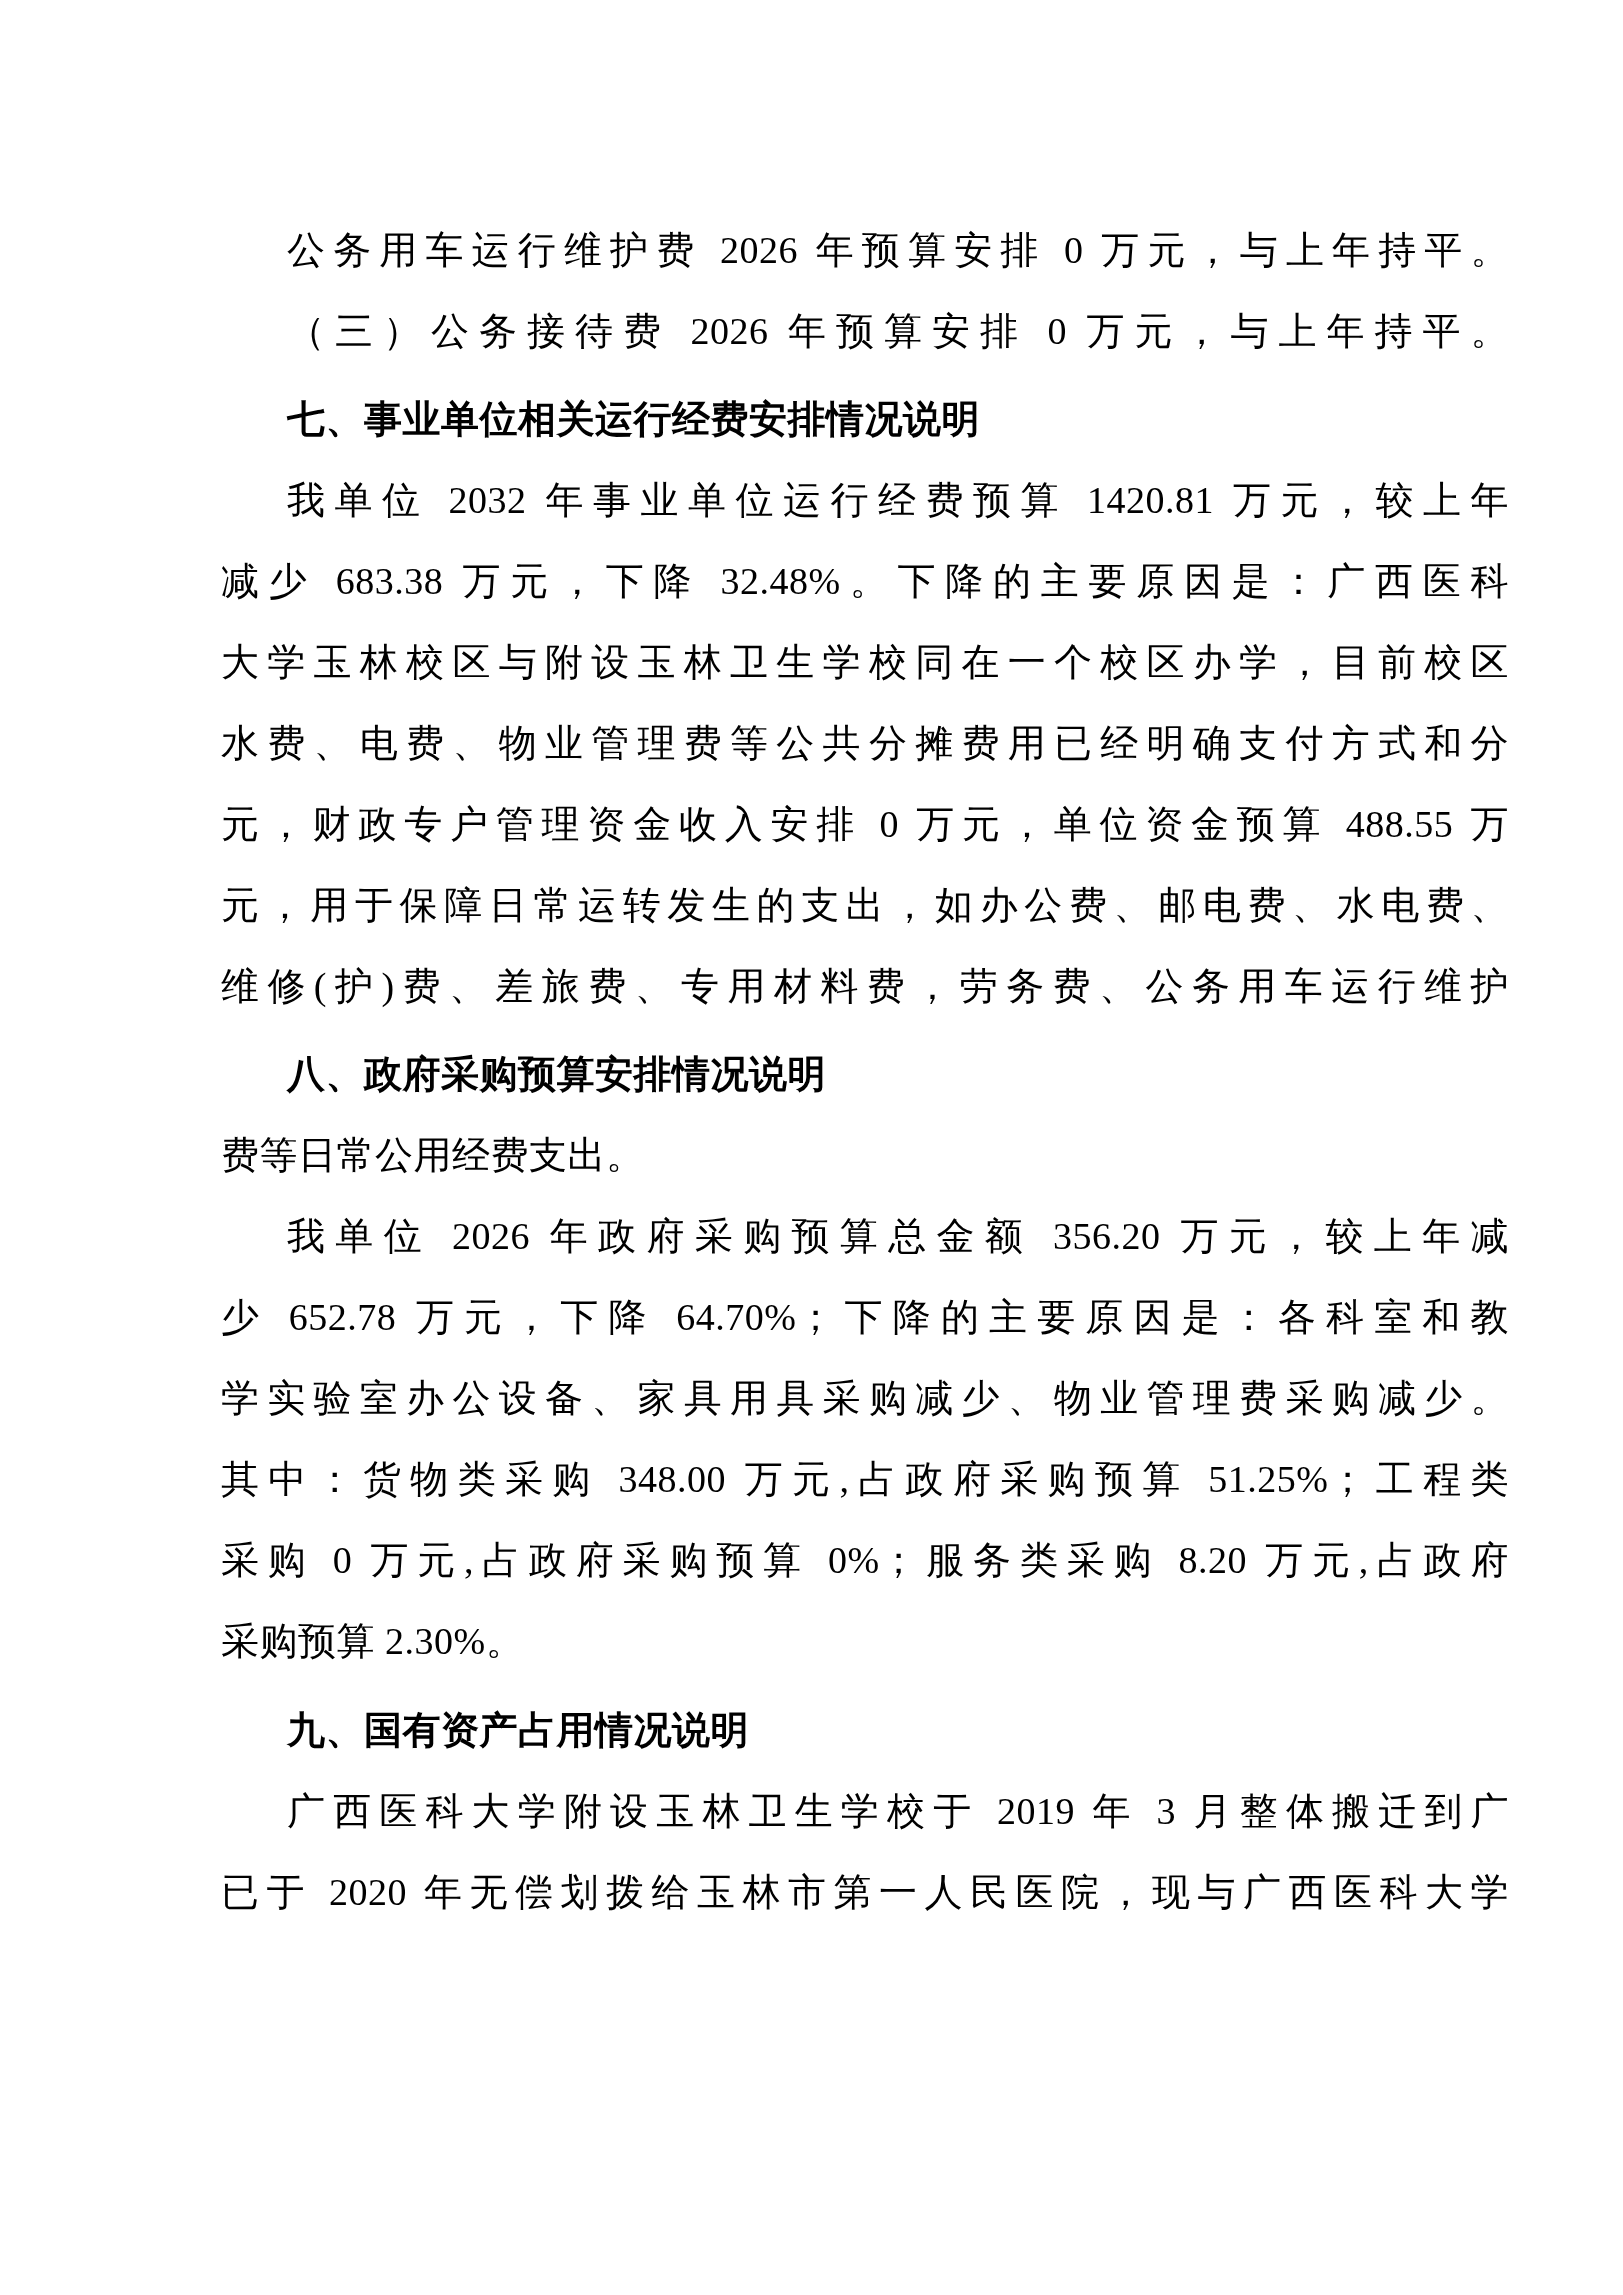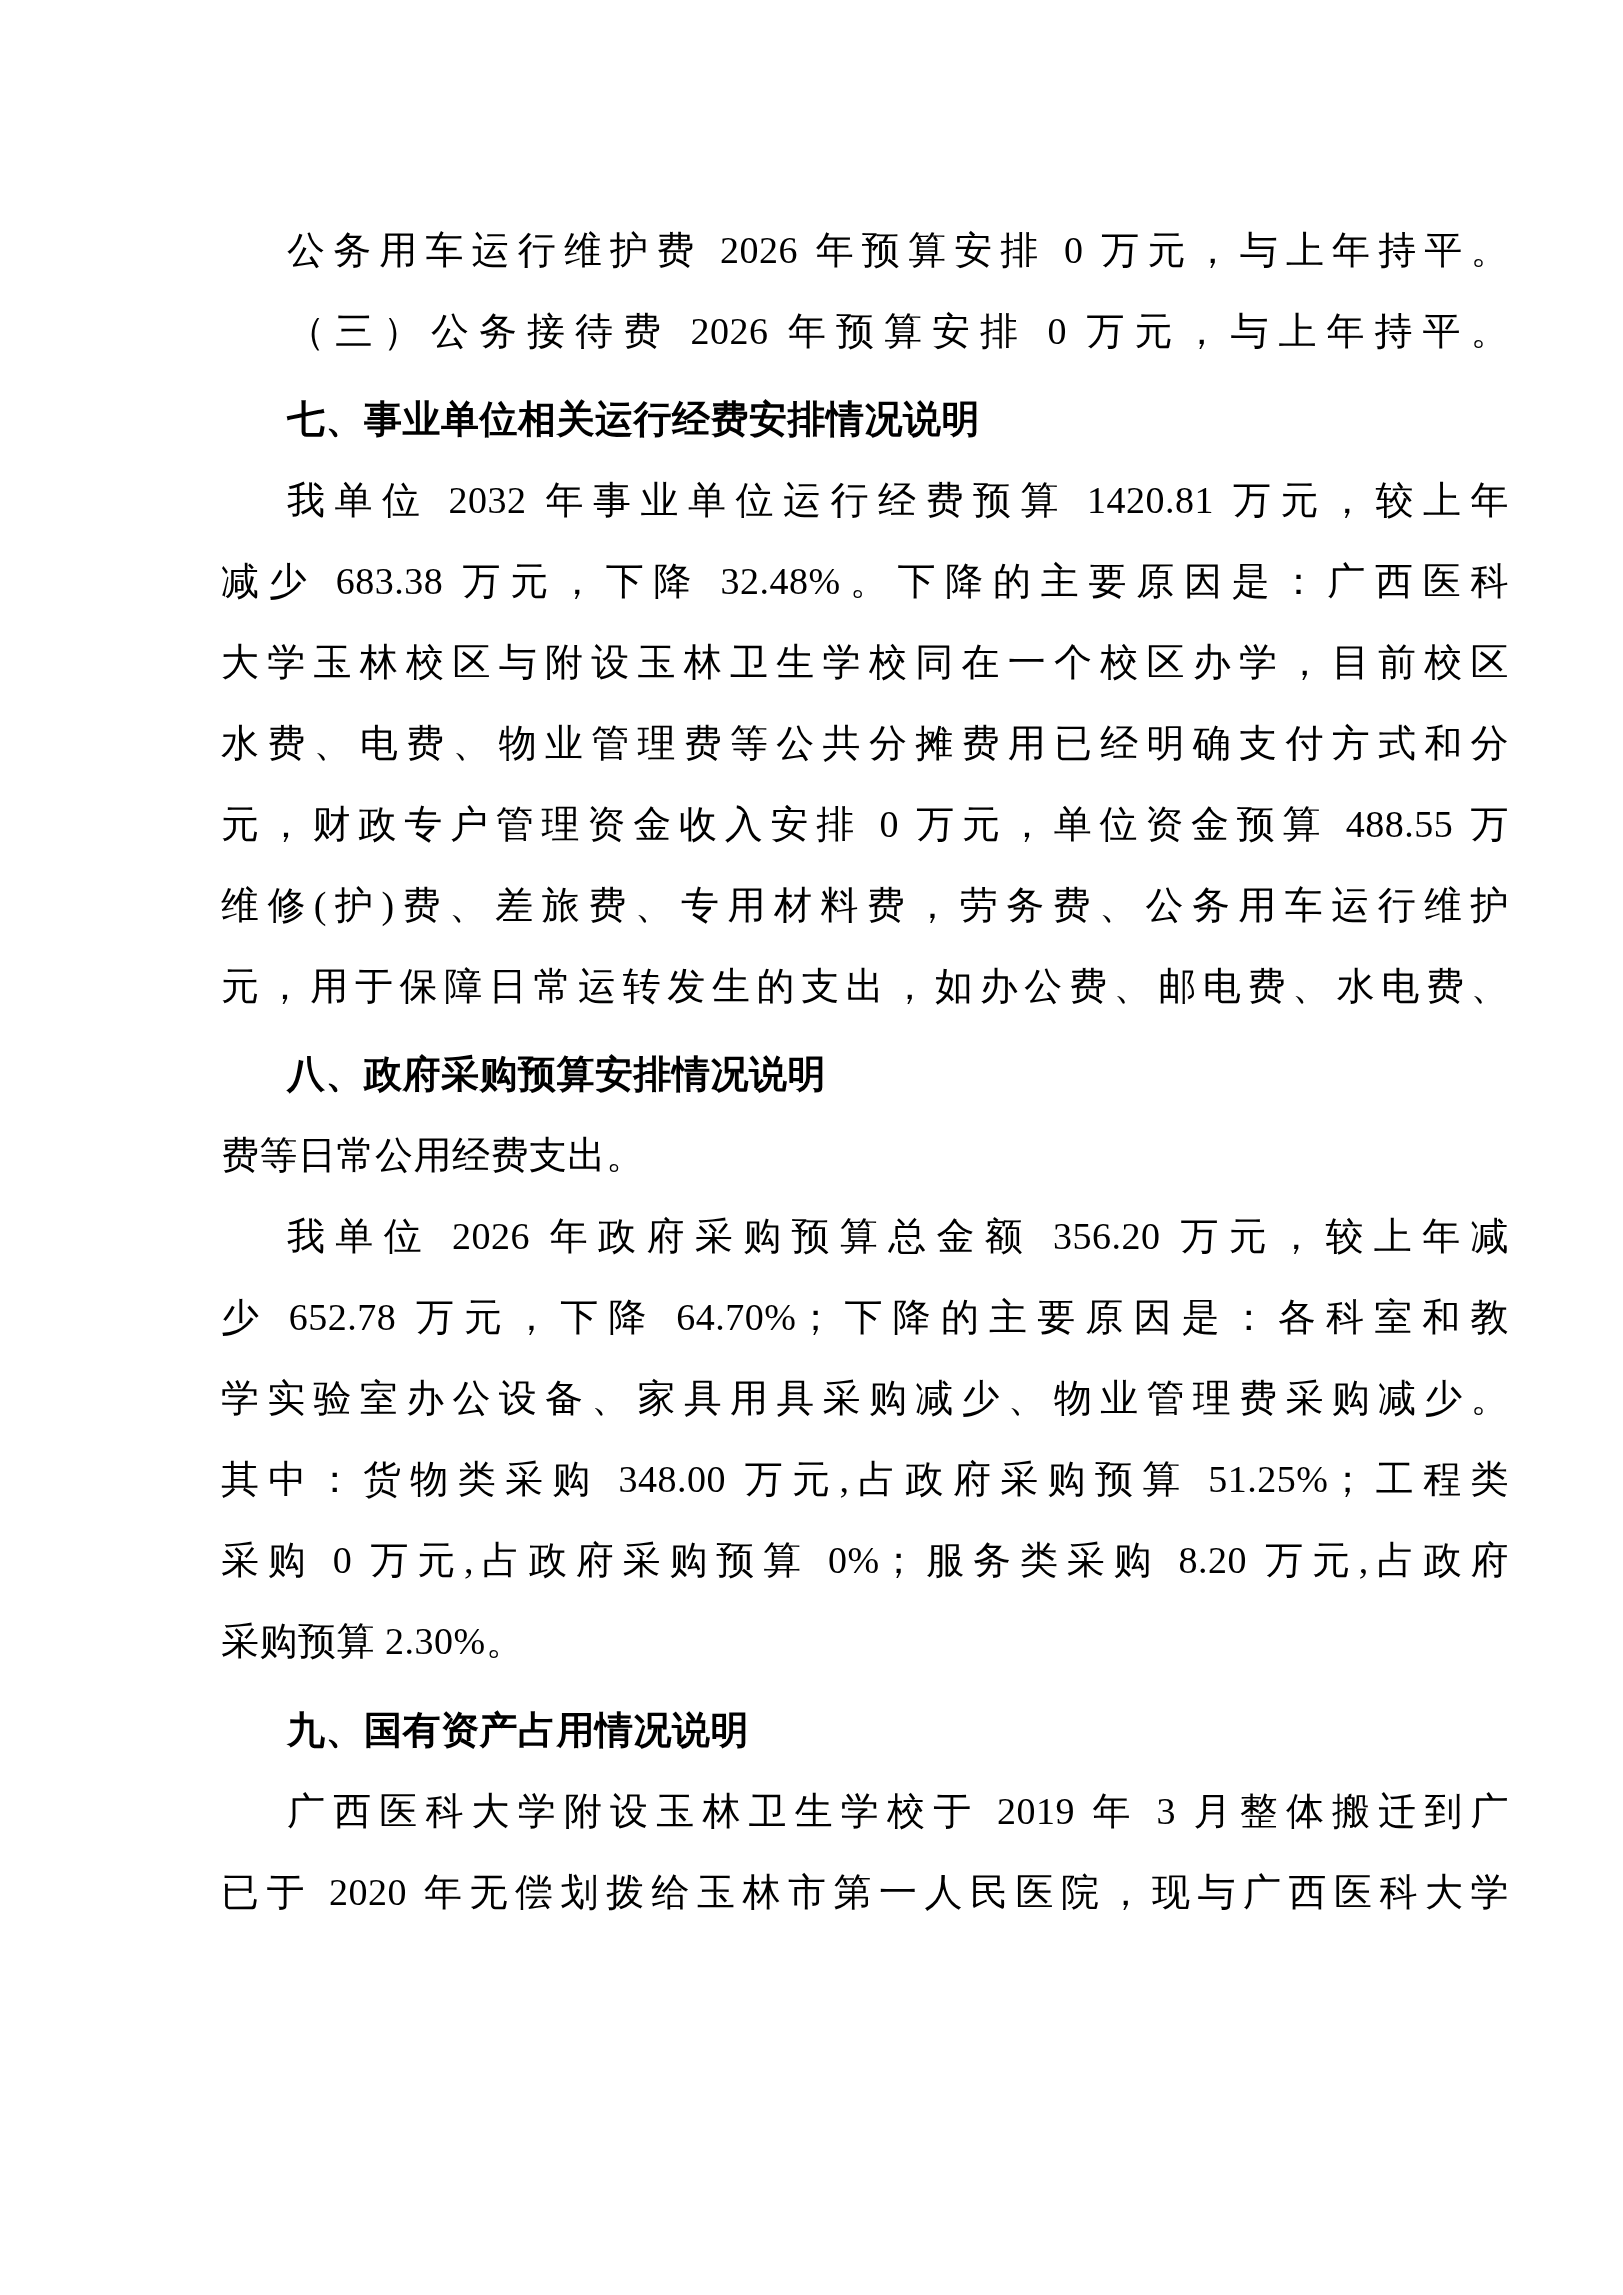--- a/index.html
+++ b/index.html
@@ -43,22 +43,22 @@
 
 <div class="page">
   <div class="line indent fill">公务用车运行维护费 2026 年预算安排 0 万元，与上年持平。</div>
   <div class="line indent fill">（三）公务接待费 2026 年预算安排 0 万元，与上年持平。</div>
   <div class="line heading indent">七、事业单位相关运行经费安排情况说明</div>
   <div class="line indent fill">我单位 2032 年事业单位运行经费预算 1420.81 万元，较上年</div>
   <div class="line fill">减少 683.38 万元，下降 32.48%。下降的主要原因是：广西医科</div>
   <div class="line fill">大学玉林校区与附设玉林卫生学校同在一个校区办学，目前校区</div>
   <div class="line fill">水费、电费、物业管理费等公共分摊费用已经明确支付方式和分</div>
   <div class="line fill">元，财政专户管理资金收入安排 0 万元，单位资金预算 488.55 万</div>
+  <div class="line fill">元，用于保障日常运转发生的支出，如办公费、邮电费、水电费、</div>
   <div class="line fill">维修(护)费、差旅费、专用材料费，劳务费、公务用车运行维护</div>
-  <div class="line fill">元，用于保障日常运转发生的支出，如办公费、邮电费、水电费、</div>
   <div class="line heading indent">八、政府采购预算安排情况说明</div>
   <div class="line">费等日常公用经费支出。</div>
   <div class="line indent fill">我单位 2026 年政府采购预算总金额 356.20 万元，较上年减</div>
   <div class="line fill">少 652.78 万元，下降 64.70%；下降的主要原因是：各科室和教</div>
   <div class="line fill">学实验室办公设备、家具用具采购减少、物业管理费采购减少。</div>
   <div class="line fill">其中：货物类采购 348.00 万元,占政府采购预算 51.25%；工程类</div>
   <div class="line fill">采购 0 万元,占政府采购预算 0%；服务类采购 8.20 万元,占政府</div>
   <div class="line">采购预算 2.30%。</div>
   <div class="line heading indent">九、国有资产占用情况说明</div>
   <div class="line indent fill">广西医科大学附设玉林卫生学校于 2019 年 3 月整体搬迁到广</div>

